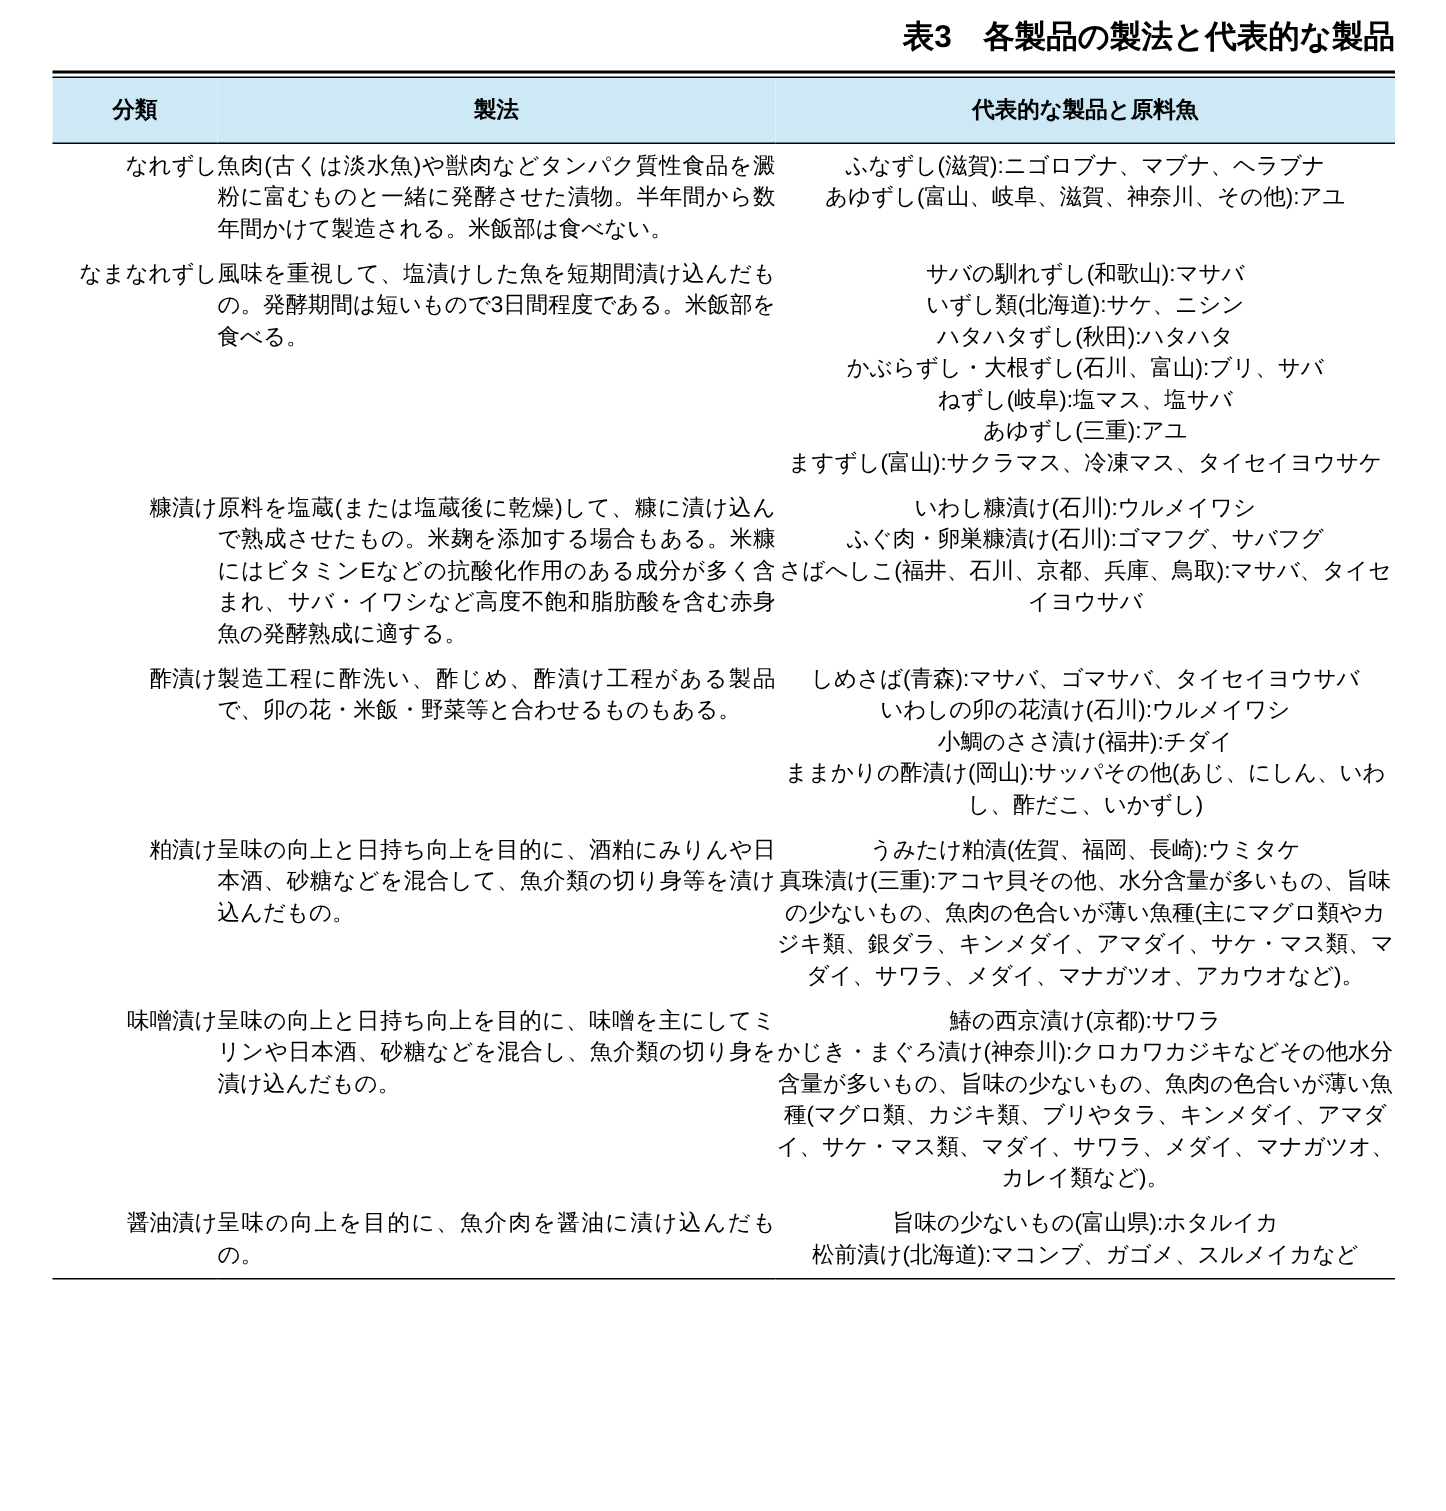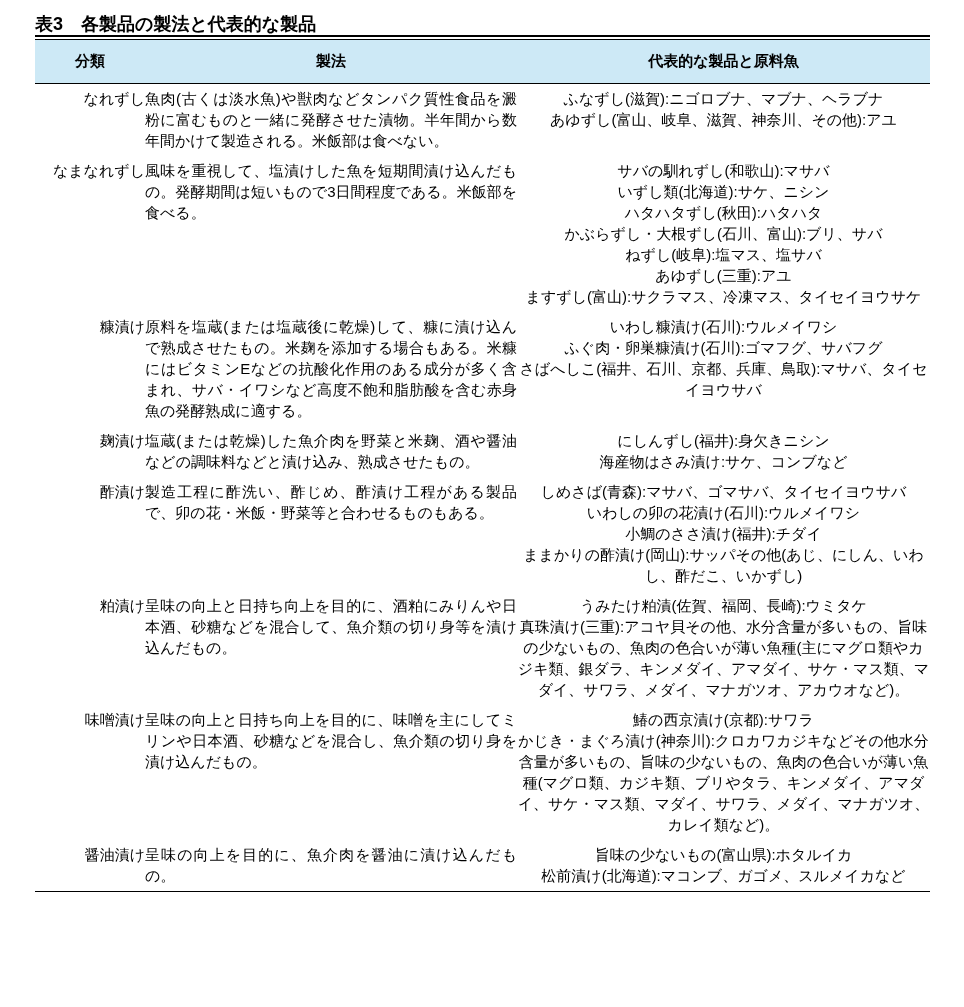--- a/index.html
+++ b/index.html
@@ -11,25 +11,25 @@
   }
   .page {
     width: 964px;
     height: 1007px;
     box-sizing: border-box;
     padding: 14px 34px 0 35px;
     background: #ffffff;
     overflow: hidden;
   }
   .table-title {
-    text-align: left;
+    text-align: right;
     font-weight: bold;
-    font-size: 18px;
+    font-size: 21px;
     line-height: 21px;
-    margin-bottom: 0;
+    margin-bottom: 12px;
   }
   .rule-double {
     border-top: 2px solid #000;
     border-bottom: 1px solid #000;
     height: 2px;
   }
   table.main {
     border-collapse: collapse;
     width: 100%;
     table-layout: fixed;
@@ -116,28 +116,20 @@
   <tr>
     <td class="cat">糠漬け</td>
     <td class="method">原料を塩蔵(または塩蔵後に乾燥)して、糠に漬け込んで熟成させたもの。米麹を添加する場合もある。米糠にはビタミンEなどの抗酸化作用のある成分が多く含まれ、サバ・イワシなど高度不飽和脂肪酸を含む赤身魚の発酵熟成に適する。</td>
     <td class="products">
             <div>いわし糠漬け(石川):ウルメイワシ</div>
             <div>ふぐ肉・卵巣糠漬け(石川):ゴマフグ、サバフグ</div>
             <div>さばへしこ(福井、石川、京都、兵庫、鳥取):マサバ、タイセイヨウサバ</div>
           </td>
   </tr>
 
-  <tr>
-    <td class="cat">麹漬け</td>
-    <td class="method">塩蔵(または乾燥)した魚介肉を野菜と米麹、酒や醤油などの調味料などと漬け込み、熟成させたもの。</td>
-    <td class="products">
-            <div>にしんずし(福井):身欠きニシン</div>
-            <div>海産物はさみ漬け:サケ、コンブなど</div>
-          </td>
-  </tr>
 
   <tr>
     <td class="cat">酢漬け</td>
     <td class="method">製造工程に酢洗い、酢じめ、酢漬け工程がある製品で、卯の花・米飯・野菜等と合わせるものもある。</td>
     <td class="products">
             <div>しめさば(青森):マサバ、ゴマサバ、タイセイヨウサバ</div>
             <div>いわしの卯の花漬け(石川):ウルメイワシ</div>
             <div>小鯛のささ漬け(福井):チダイ</div>
             <div>ままかりの酢漬け(岡山):サッパその他(あじ、にしん、いわし、酢だこ、いかずし)</div>
           </td>

